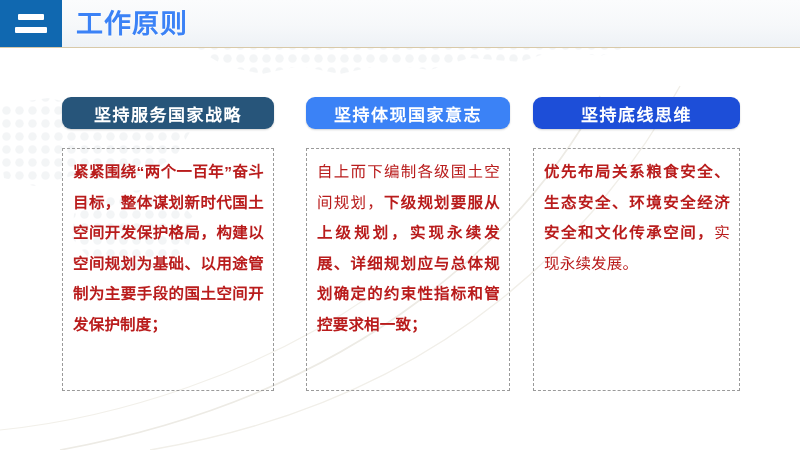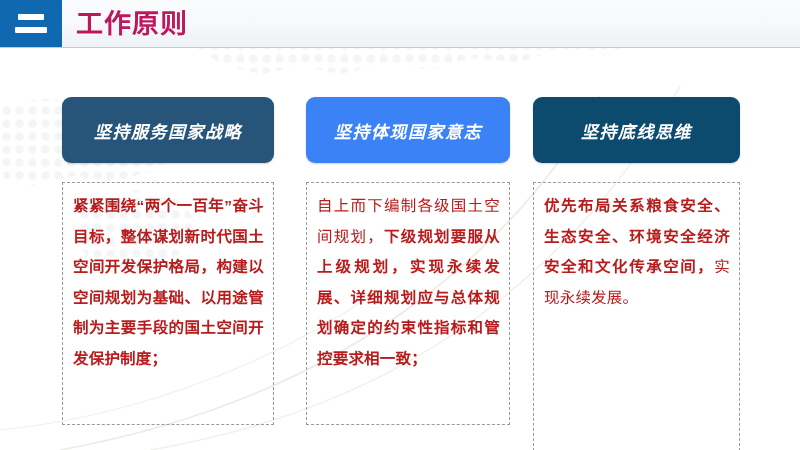--- a/index.html
+++ b/index.html
@@ -88,44 +88,43 @@
   .num-badge .bar.top  { width: 26px; height: 6px; }
   .num-badge .bar.bot  { width: 32px; height: 6px; }
 
   .header-title {
     position: absolute;
     left: 76px;
     top: 7px;
     font-size: 27px;
     font-weight: bold;
     letter-spacing: 1px;
-    color: #be185d;
+    color: #3b82f6;
     line-height: 34px;
     text-shadow: 0 1px 0 rgba(255,255,255,0.8);
     white-space: nowrap;
   }
 
   
   .card {
     position: absolute;
     top: 97px;
   }
   .card-title {
-    height: 66px;
+    height: 32px;
     border-radius: 9px;
     display: flex;
     align-items: center;
     justify-content: center;
     color: #ffffff;
     font-size: 17px;
     font-weight: bold;
     letter-spacing: 1.5px;
     box-shadow: 0 1px 2px rgba(0,0,0,0.18);
     white-space: nowrap;
-    font-style: italic;
   }
   .card-body {
     margin-top: 19px;
     border: 1px dashed #9a9a9a;
     background: transparent;
     box-sizing: border-box;
     padding: 8px 9px 8px 10px;
     font-size: 15.5px;
     line-height: 30.5px;
     color: #b91c1c;
@@ -134,21 +133,21 @@
   }
   .card-body .b { font-weight: bold; }
   .card-body .n { font-weight: normal; }
 
   
   #card-1 { left: 62px;  width: 212px; }
   #card-1 .card-body { height: 243px; }
   #card-2 { left: 306px; width: 204px; }
   #card-2 .card-body { height: 243px; }
   #card-3 { left: 533px; width: 207px; }
-  #card-3 .card-body { height: 279px; }
+  #card-3 .card-body { height: 243px; }
 
   #card-1 .card-body { font-weight: bold; }
 </style>
 </head>
 <body>
 
 <div id="slide">
 
   <svg class="bg-dots" viewBox="0 0 800 450" xmlns="http://www.w3.org/2000/svg" aria-hidden="true">
     <defs>
@@ -197,19 +196,19 @@
   </div>
 
   <div class="card" id="card-2">
     <div class="card-title" style="background:#3b82f6;">坚持体现国家意志</div>
     <div class="card-body">
       <span class="n">自上而下编制各级国土空间规划，</span><span class="b">下级规划要服从上级规划，实现永续发展、详细规划应与总体规划确定的约束性指标和管控要求相一致；</span>
     </div>
   </div>
 
   <div class="card" id="card-3">
-    <div class="card-title" style="background:#0c4a6e;text-align:right;">坚持底线思维</div>
+    <div class="card-title" style="background:#1d4ed8;text-align:right;">坚持底线思维</div>
     <div class="card-body">
       <span class="b">优先布局关系粮食安全、生态安全、环境安全经济安全和文化传承空间，</span><span class="n">实现永续发展。</span>
     </div>
   </div>
 
 </div>
 
 </body></html>

